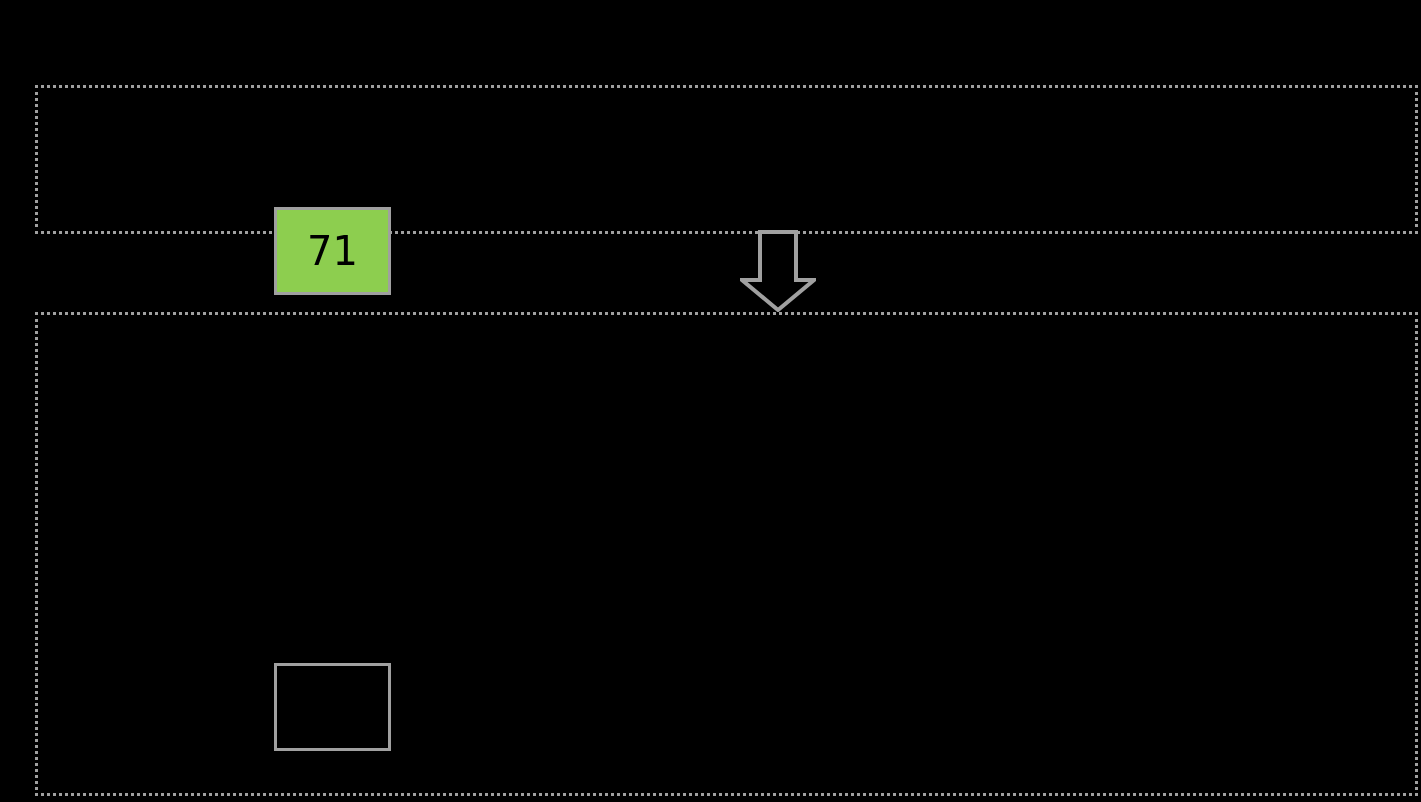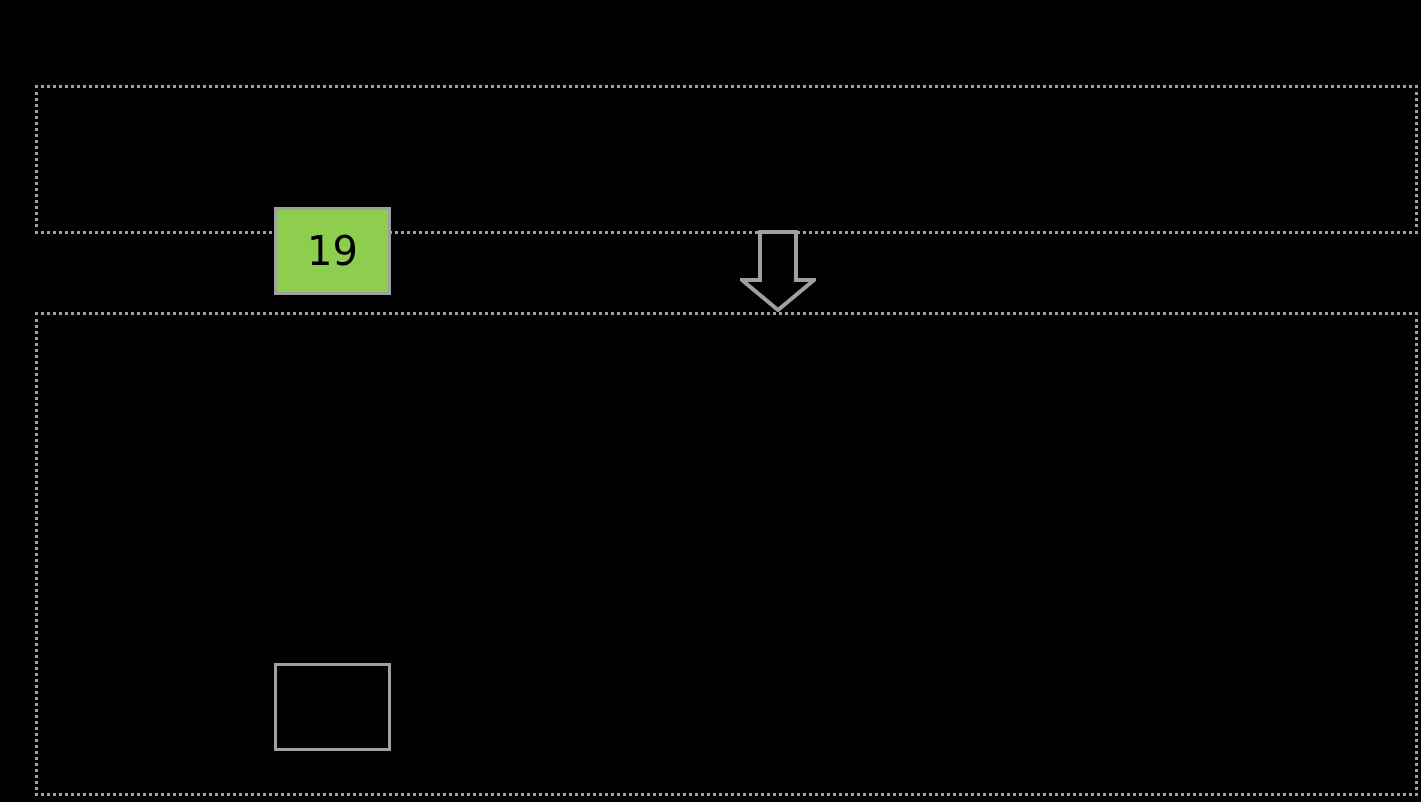--- a/index.html
+++ b/index.html
@@ -80,21 +80,21 @@
     width: 76px;
     height: 82px;
   }
 </style>
 </head>
 <body>
 
 <div id="stage">
 
   <div class="panel" id="panel-source">
-    <div class="value-box filled" id="source-value-box">19</div>
+    <div class="value-box filled" id="source-value-box">71</div>
   </div>
 
   <div id="flow-arrow">
     <svg width="76" height="82" viewBox="0 0 76 82" xmlns="http://www.w3.org/2000/svg">
       <polygon points="20,2 56,2 56,50 74,50 38,80 2,50 20,50" fill="none" stroke="#a0a0a0" stroke-width="4" stroke-linejoin="miter"></polygon>
     </svg>
   </div>
 
   <div class="panel" id="panel-target">
     <div class="value-box empty" id="target-value-box"></div>

